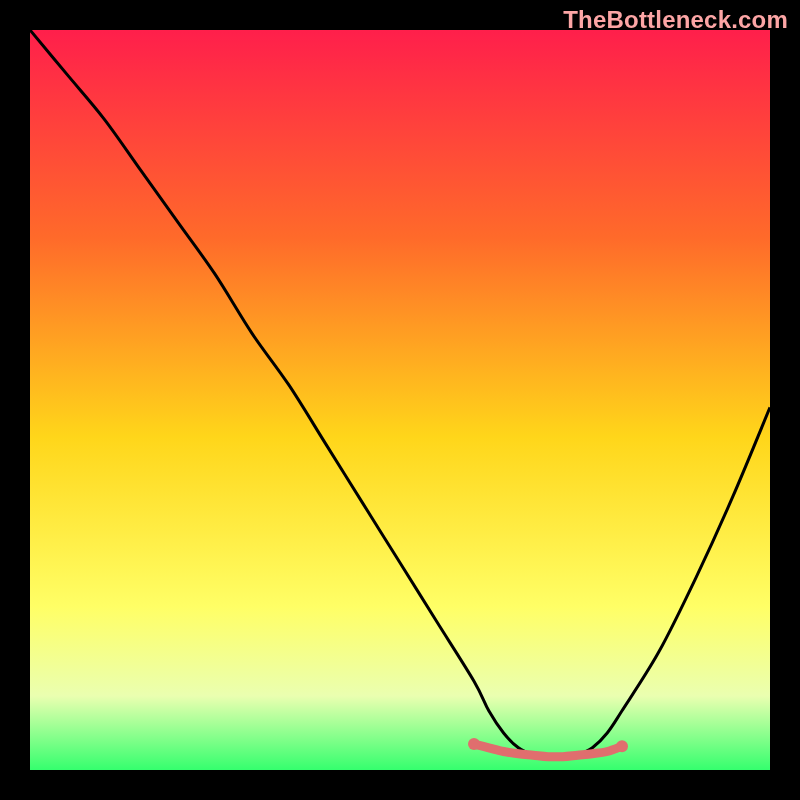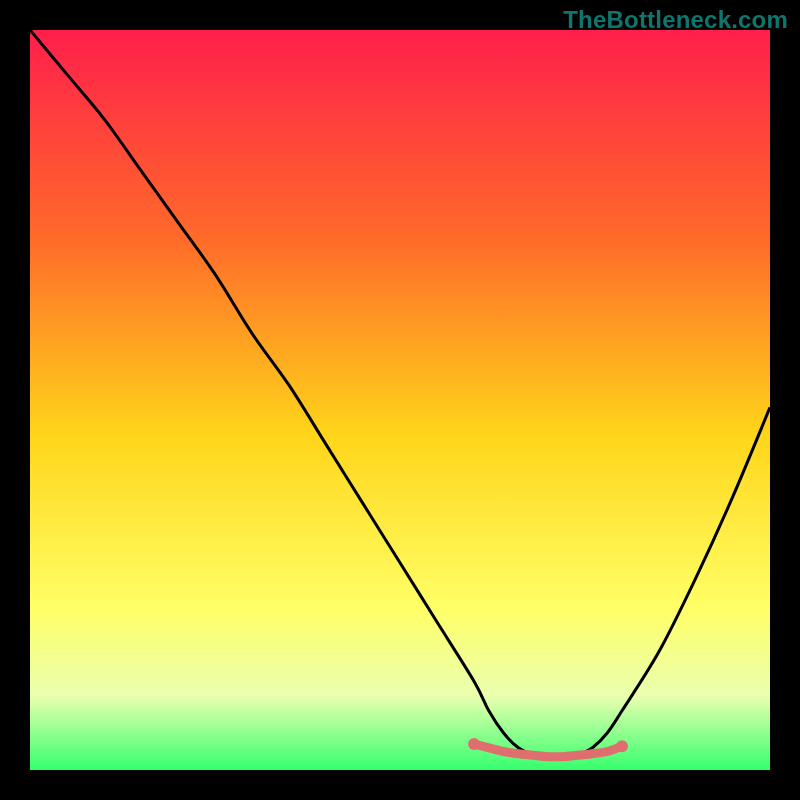--- a/index.html
+++ b/index.html
@@ -16,21 +16,21 @@
     left: 30px;
     top: 30px;
     width: 740px;
     height: 740px;
     background: #000;
   }
   .watermark {
     position: absolute;
     top: 6px;
     right: 12px;
-    color: #0f766e;
+    color: #fca5a5;
     font-size: 24px;
     font-weight: bold;
     letter-spacing: 0.2px;
     z-index: 5;
   }
   svg {
     display: block;
   }
 </style>
 </head>

